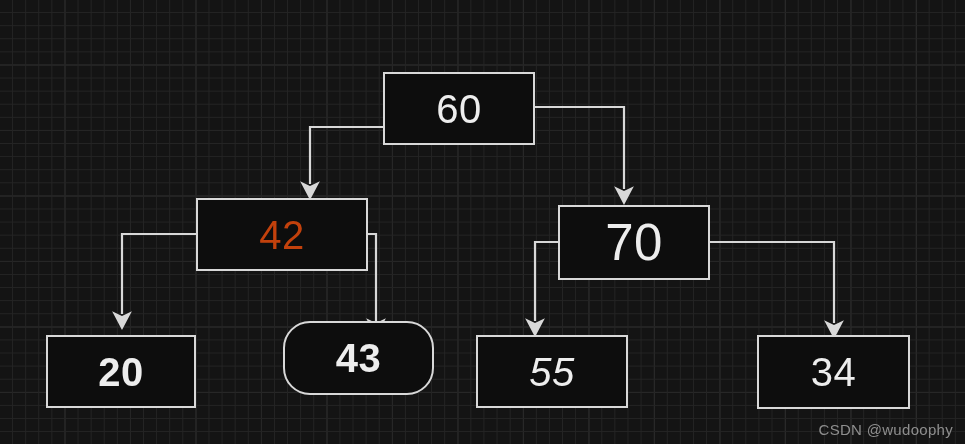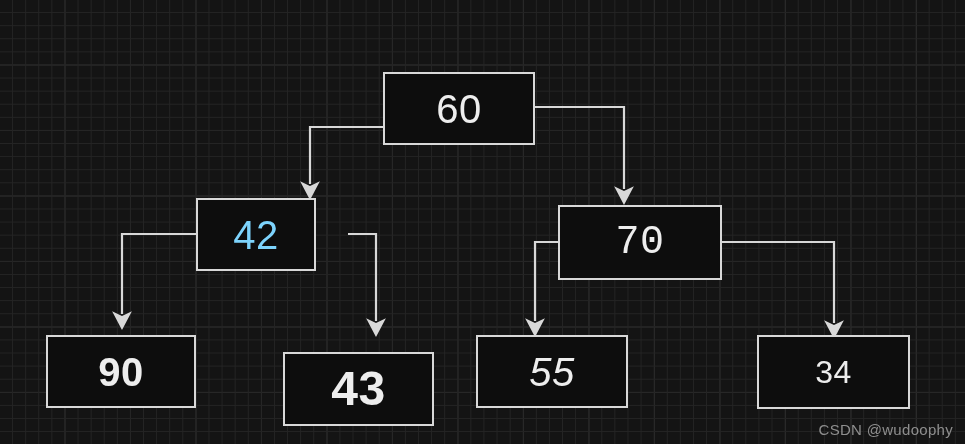--- a/index.html
+++ b/index.html
@@ -82,35 +82,35 @@
         <path d="M 348 234 L 376 234 L 376 321" marker-end="url(#arrowhead)"></path>
         <path d="M 558 242 L 535 242 L 535 321" marker-end="url(#arrowhead)"></path>
         <path d="M 710 242 L 834 242 L 834 323" marker-end="url(#arrowhead)"></path>
       </g>
   </svg>
 
   <div id="node-layer">
       <div class="node weight-normal" style="left: 383px; top: 72px; width: 152px; height: 73px; font-size: 40px; background: rgb(13, 13, 13); border-color: rgb(216, 216, 216); color: rgb(237, 237, 237);">
         <span class="val">60</span>
       </div>
-      <div class="node weight-normal" style="left: 196px; top: 198px; width: 120px; height: 73px; font-size: 40px; background: rgb(13, 13, 13); border-color: rgb(216, 216, 216); color: #7dd3fc;">
+      <div class="node weight-normal" style="left: 196px; top: 198px; width: 172px; height: 73px; font-size: 40px; background: rgb(13, 13, 13); border-color: rgb(216, 216, 216); color: #c2410c;">
         <span class="val">42</span>
       </div>
-      <div class="node weight-normal" style="left: 558px; top: 205px; width: 164px; height: 75px; font-size: 40px; background: rgb(13, 13, 13); border-color: rgb(216, 216, 216); color: rgb(237, 237, 237); font-family: Liberation Mono, monospace;">
+      <div class="node weight-normal" style="left: 558px; top: 205px; width: 152px; height: 75px; font-size: 51px; background: rgb(13, 13, 13); border-color: rgb(216, 216, 216); color: rgb(237, 237, 237);">
         <span class="val">70</span>
       </div>
       <div class="node weight-bold" style="left: 46px; top: 335px; width: 150px; height: 73px; font-size: 40px; background: rgb(13, 13, 13); border-color: rgb(216, 216, 216); color: rgb(237, 237, 237);">
-        <span class="val">90</span>
+        <span class="val">20</span>
       </div>
-      <div class="node weight-bold" style="left: 283px; top: 352px; width: 151px; height: 74px; font-size: 48px; background: rgb(13, 13, 13); border-color: rgb(216, 216, 216); color: rgb(237, 237, 237);">
+      <div class="node weight-bold" style="left: 283px; top: 321px; width: 151px; height: 74px; font-size: 40px; background: rgb(13, 13, 13); border-color: rgb(216, 216, 216); color: rgb(237, 237, 237); border-radius: 27px;">
         <span class="val">43</span>
       </div>
       <div class="node weight-normal" style="left: 476px; top: 335px; width: 152px; height: 73px; font-size: 40px; background: rgb(13, 13, 13); border-color: rgb(216, 216, 216); color: rgb(237, 237, 237); font-style: italic;">
         <span class="val">55</span>
       </div>
-      <div class="node weight-normal" style="left: 757px; top: 335px; width: 153px; height: 74px; font-size: 32px; background: rgb(13, 13, 13); border-color: rgb(216, 216, 216); color: rgb(237, 237, 237);">
+      <div class="node weight-normal" style="left: 757px; top: 335px; width: 153px; height: 74px; font-size: 40px; background: rgb(13, 13, 13); border-color: rgb(216, 216, 216); color: rgb(237, 237, 237);">
         <span class="val">34</span>
       </div>
     </div>
 
   <div id="watermark">CSDN @wudoophy</div>
 
 </div>
 
 </body></html>

